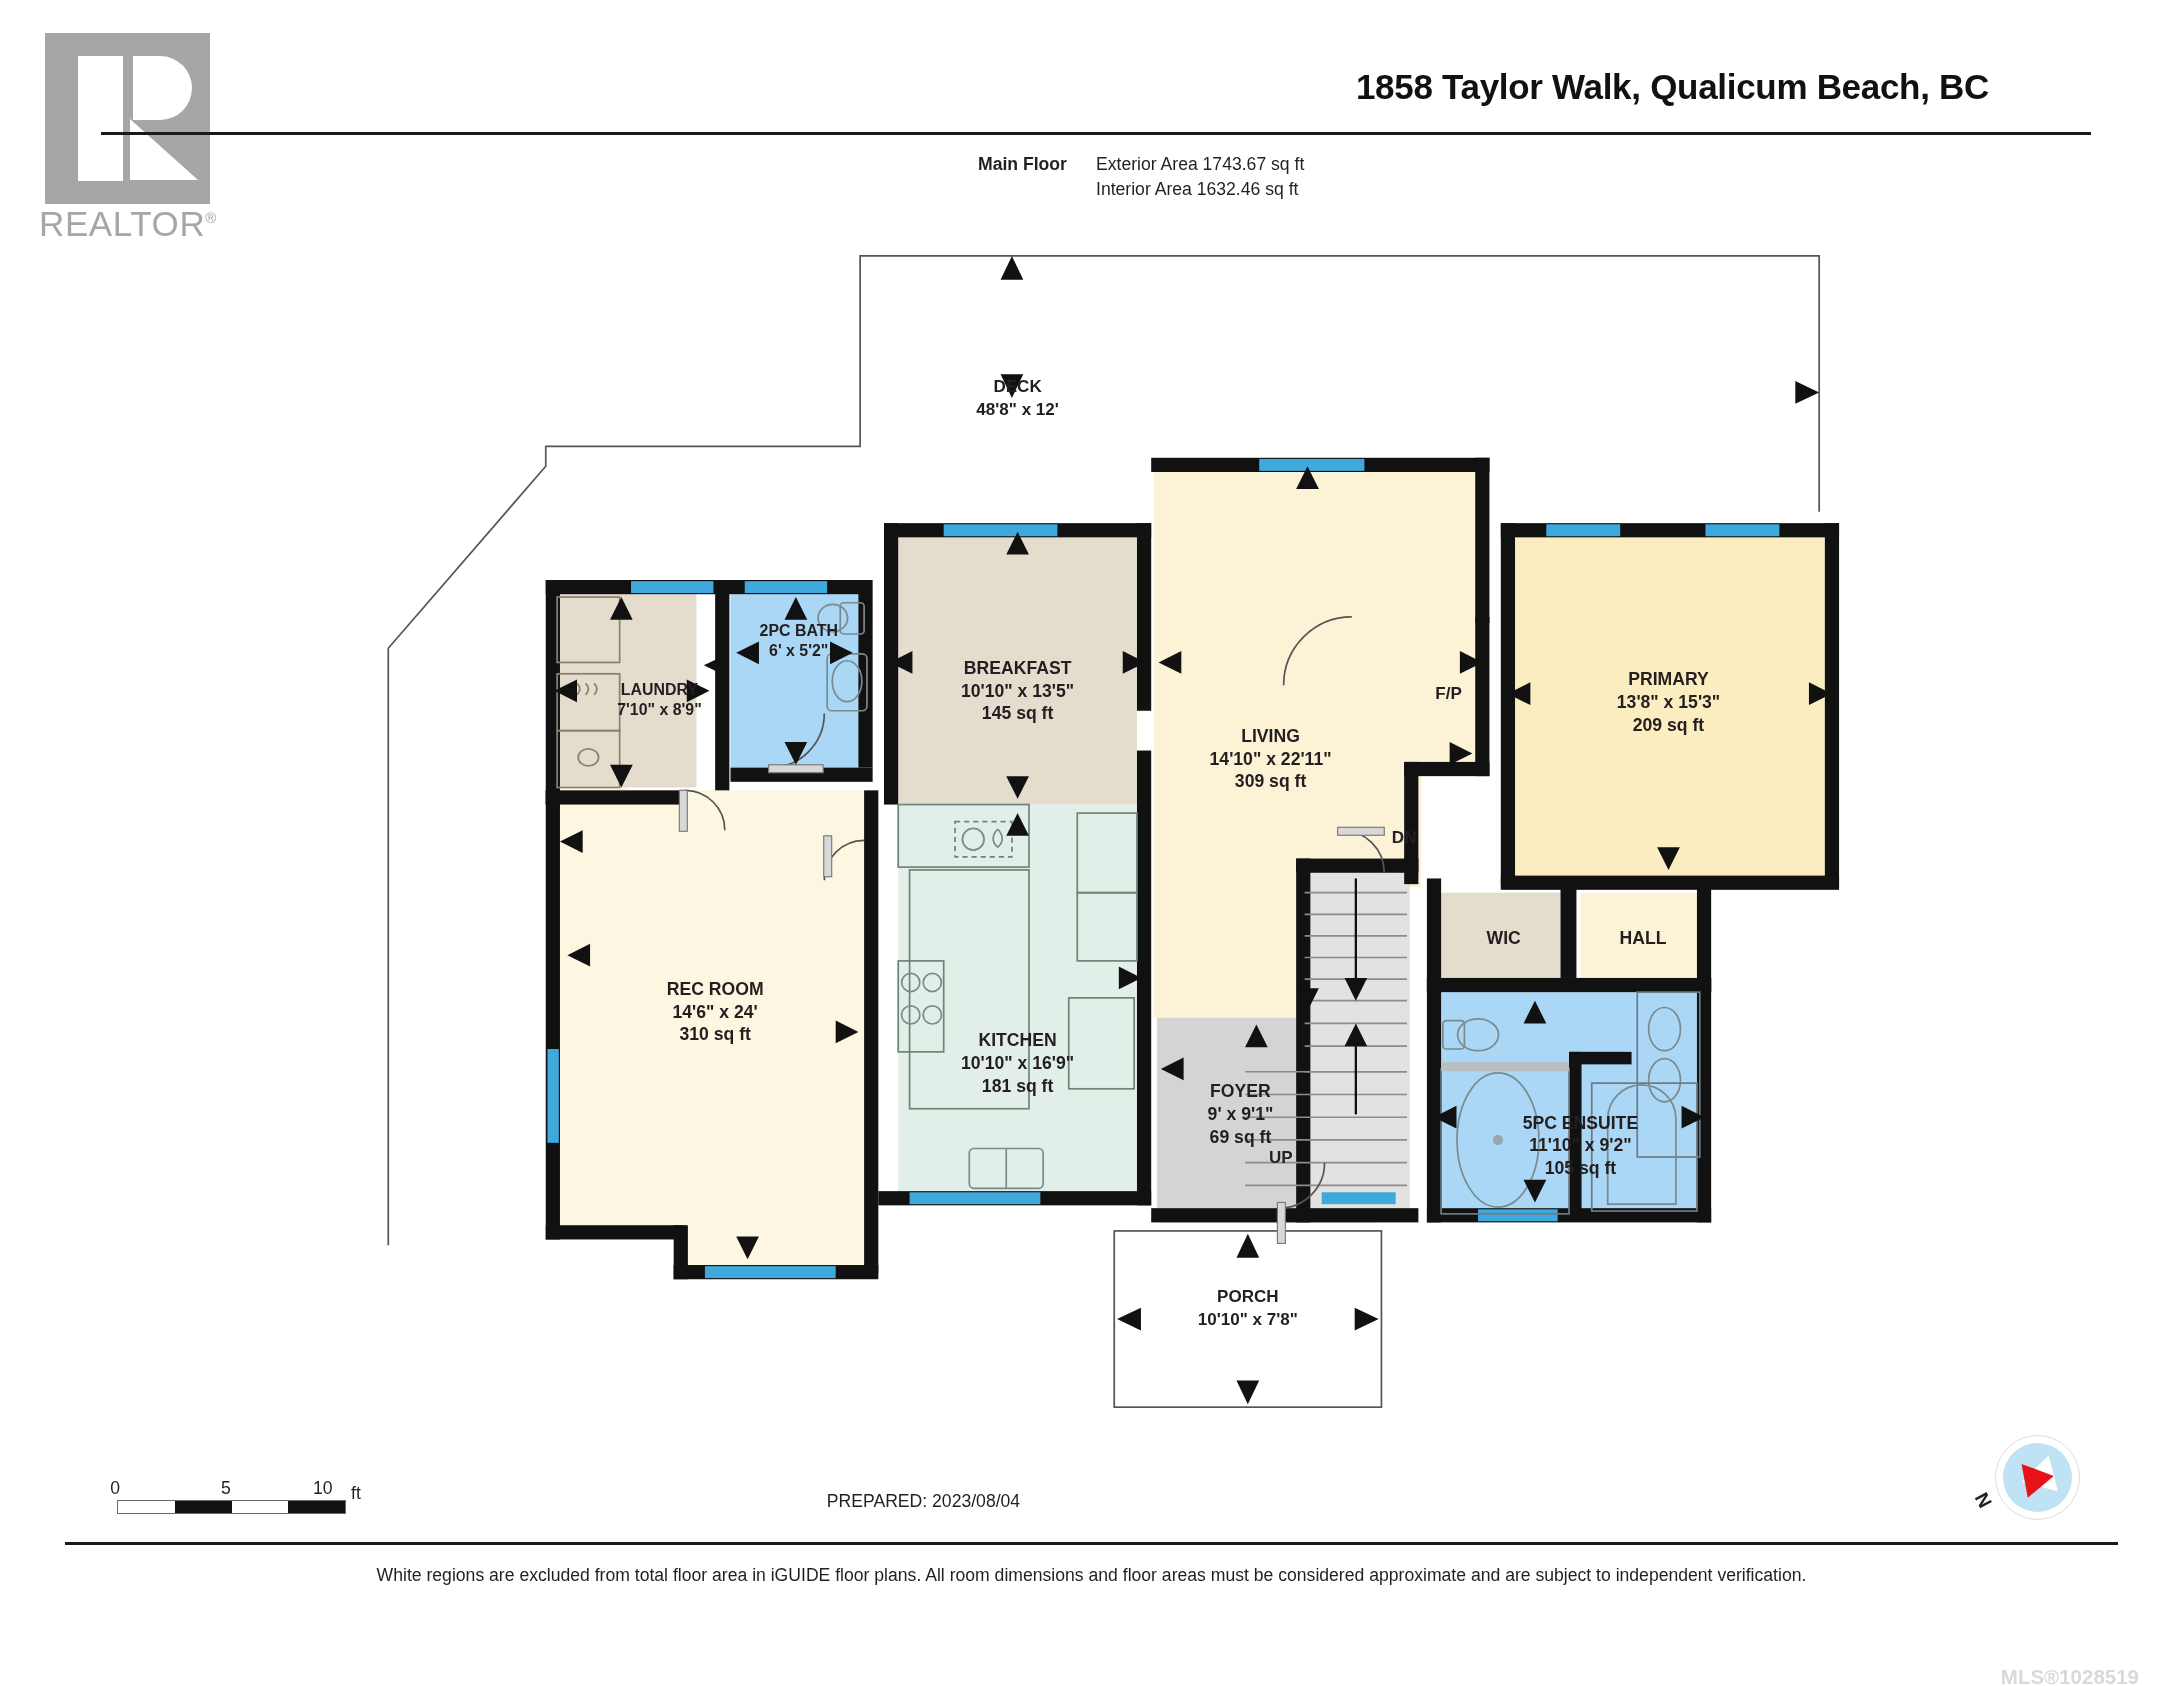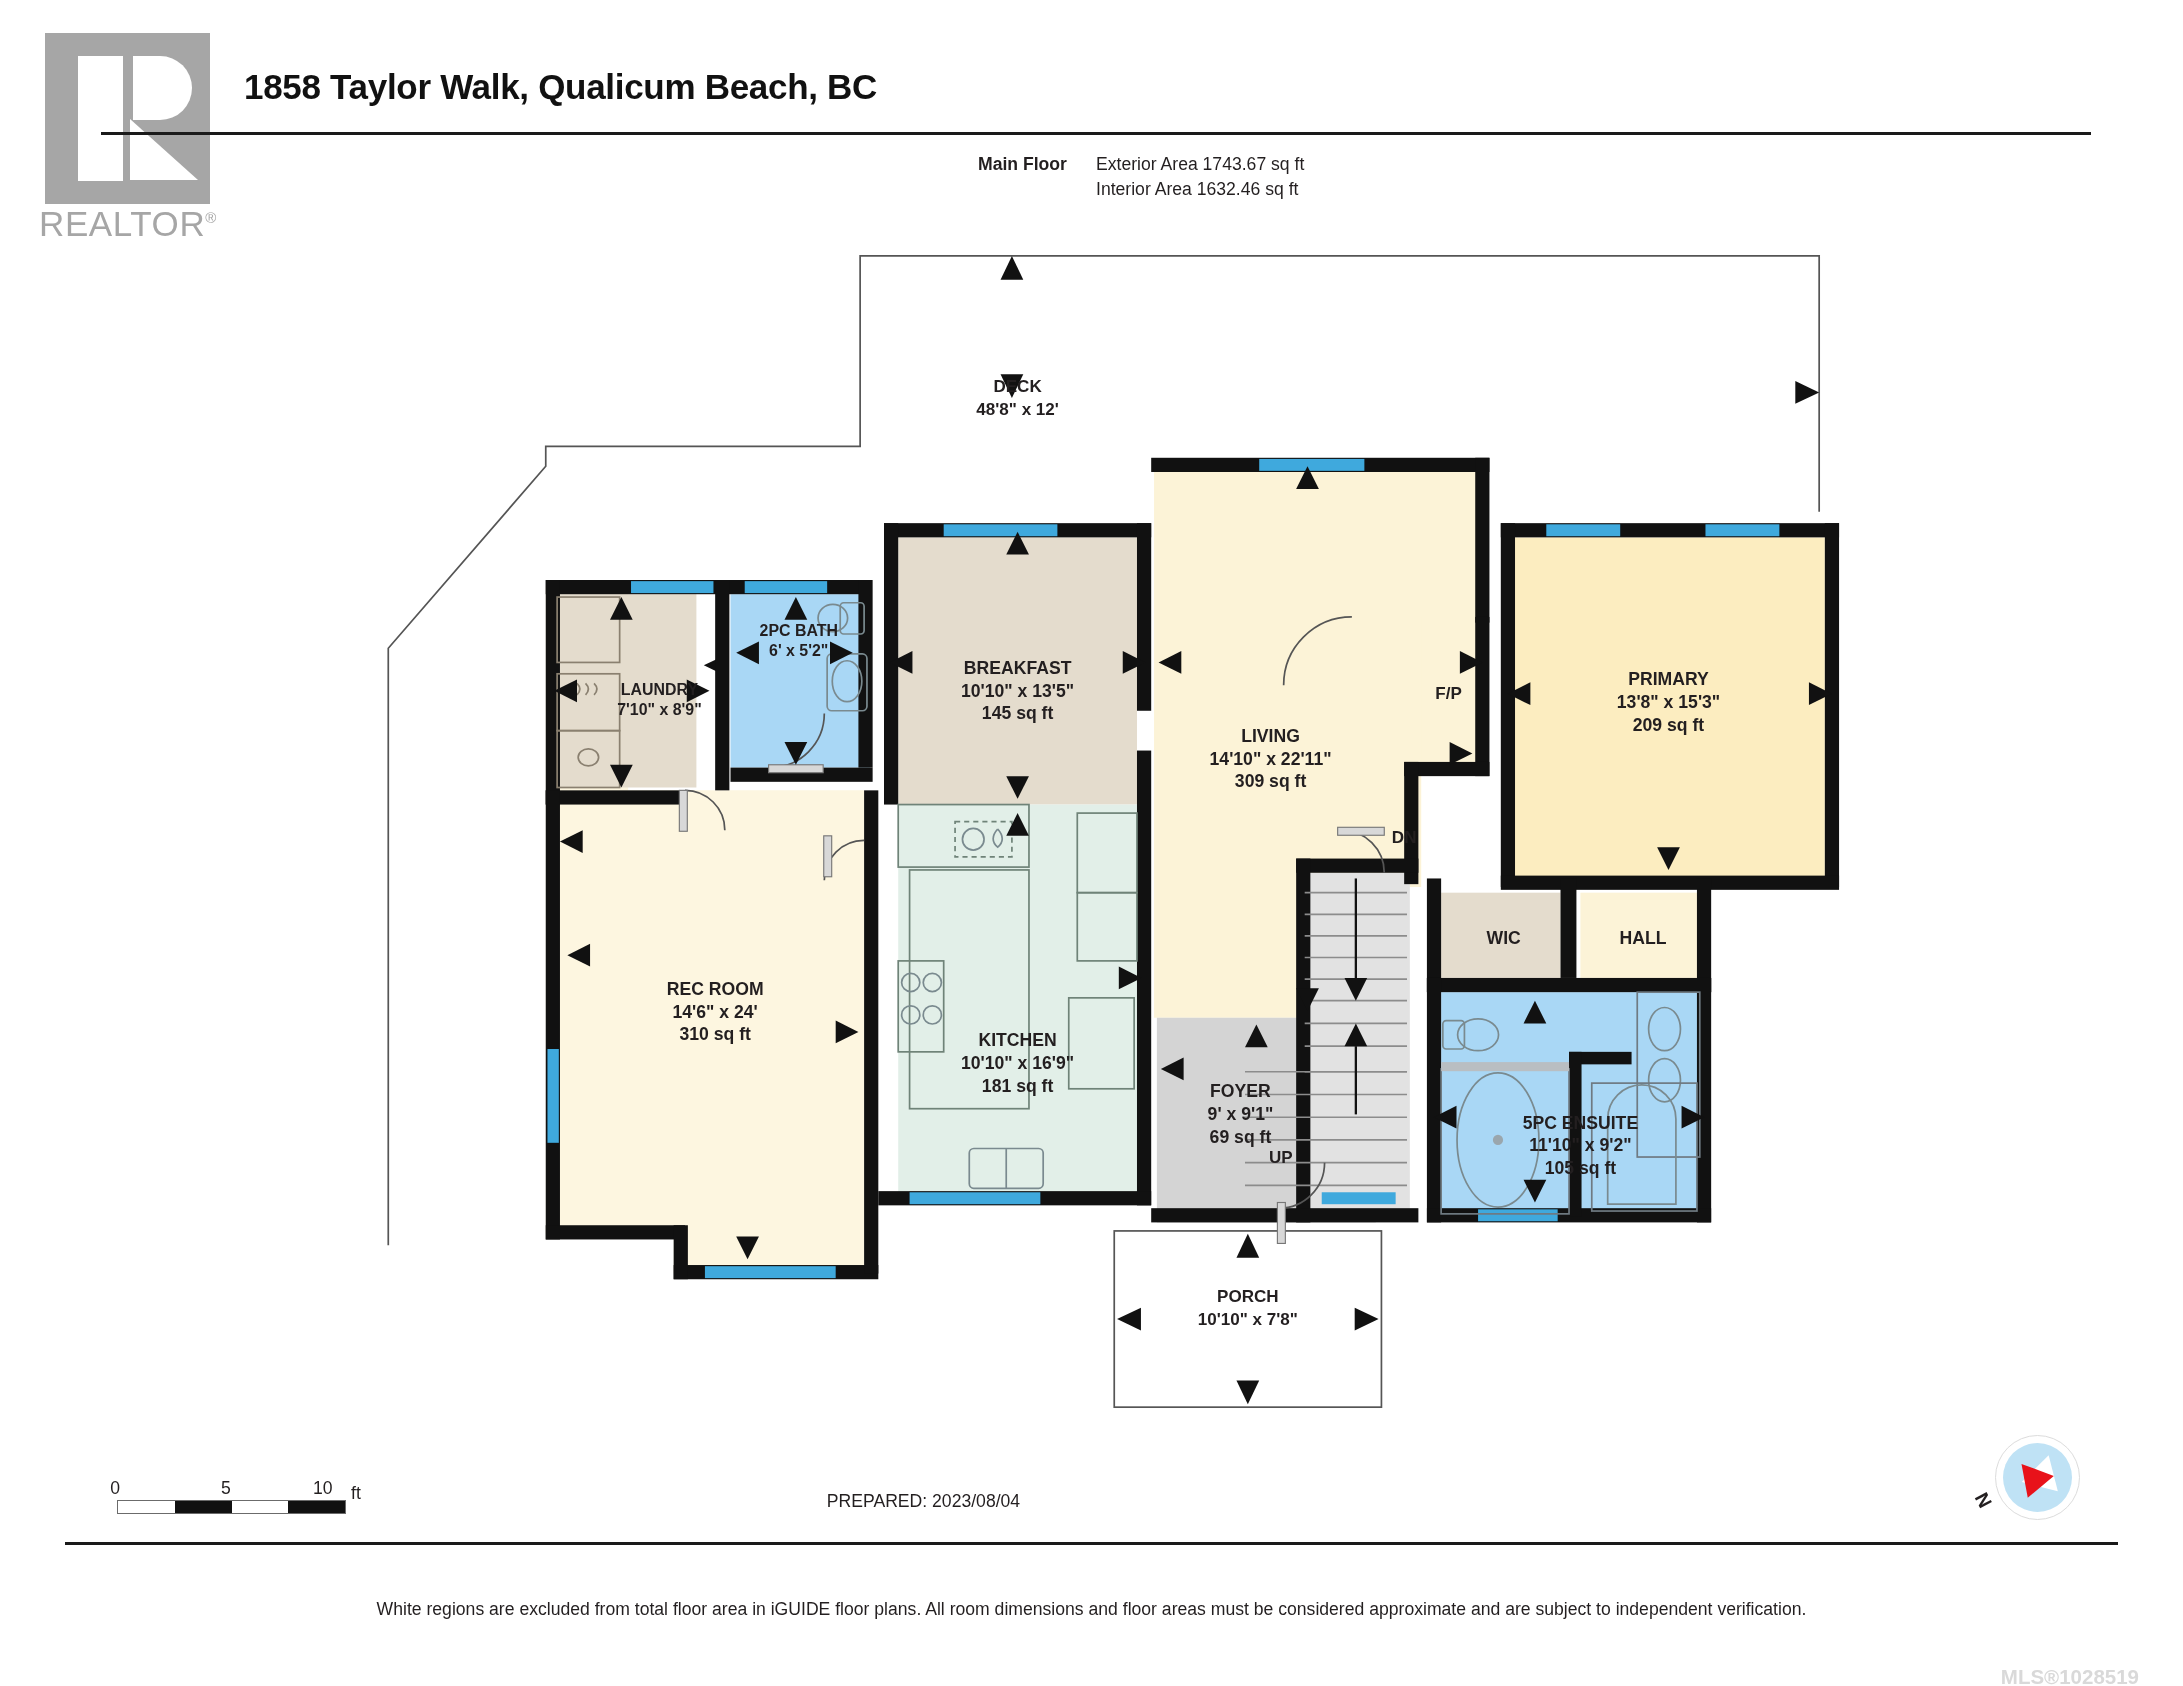--- a/index.html
+++ b/index.html
@@ -12,21 +12,21 @@
   #realtor-logo .rstem{position:absolute;left:44px;top:23px;width:45px;height:125px;background:#ffffff;}
   #realtor-logo .rbowl{position:absolute;left:97px;top:23px;width:61px;height:64px;background:#ffffff;
         border-radius:0 32px 32px 0;}
   #realtor-logo .rbowl-in{position:absolute;left:90px;top:23px;width:9px;height:64px;background:#a6a6a6;}
   #realtor-logo .rleg{position:absolute;left:96px;top:86px;width:68px;height:61px;background:#ffffff;
         clip-path:polygon(0 0,100% 100%,0 100%);}
   #realtor-logo .rword{position:absolute;left:5px;top:171px;width:188px;
         font-size:35px;letter-spacing:0.6px;color:#a6a6a6;font-weight:400;}
   #realtor-logo .rword sup{font-size:15px;}
 
-  #title{position:absolute;left:244px;top:67px;width:1745px;text-align:left;
+  #title{position:absolute;left:244px;top:67px;width:1745px;text-align:right;
          font-size:35px;font-weight:bold;color:#111;letter-spacing:-0.3px;}
   #title-rule{position:absolute;left:101px;top:132px;width:1990px;height:2.8px;background:#1a1a1a;}
 
   #areas{position:absolute;left:978px;top:152px;font-size:17.6px;line-height:1.42;}
   #areas .row{display:flex;}
   #areas .lbl{font-weight:bold;width:118px;}
 
   
   #plan{position:absolute;left:0;top:0;width:2183px;height:1687px;}
 
@@ -48,21 +48,21 @@
   #compass .nwhite{position:absolute;left:28.4px;top:18px;width:0;height:0;
         border-left:19.3px solid transparent;border-right:19.3px solid transparent;
         border-bottom:32px solid #ffffff;transform:rotate(135deg);transform-origin:50% 70%;}
   #compass .nred{position:absolute;left:23px;top:24px;width:0;height:0;
         border-left:17px solid transparent;border-right:17px solid transparent;
         border-bottom:30px solid #e8121a;transform:rotate(-40deg);transform-origin:50% 70%;}
   #compass .nlabel{position:absolute;left:-18px;top:54px;font-size:19.3px;font-weight:bold;
         transform:rotate(-118deg);}
 
   #bottom-rule{position:absolute;left:65px;top:1542px;width:2053px;height:2.8px;background:#1a1a1a;}
-  #disclaimer{position:absolute;left:0;top:1565px;width:2183px;text-align:center;font-size:17.6px;margin-top:34px;}
+  #disclaimer{position:absolute;left:0;top:1565px;width:2183px;text-align:center;font-size:17.6px;}
   #mls{position:absolute;right:44px;top:1649px;font-size:20.5px;color:#d9d9d9;font-weight:bold;margin-top:16px;}
 
   
   .rm-name{font-family:"Liberation Sans",sans-serif;font-weight:bold;fill:#231f20;text-anchor:middle;}
   .rm-dim{font-family:"Liberation Sans",sans-serif;font-weight:bold;fill:#231f20;text-anchor:middle;}
 </style>
 </head>
 <body>
 
 <div id="realtor-logo">

